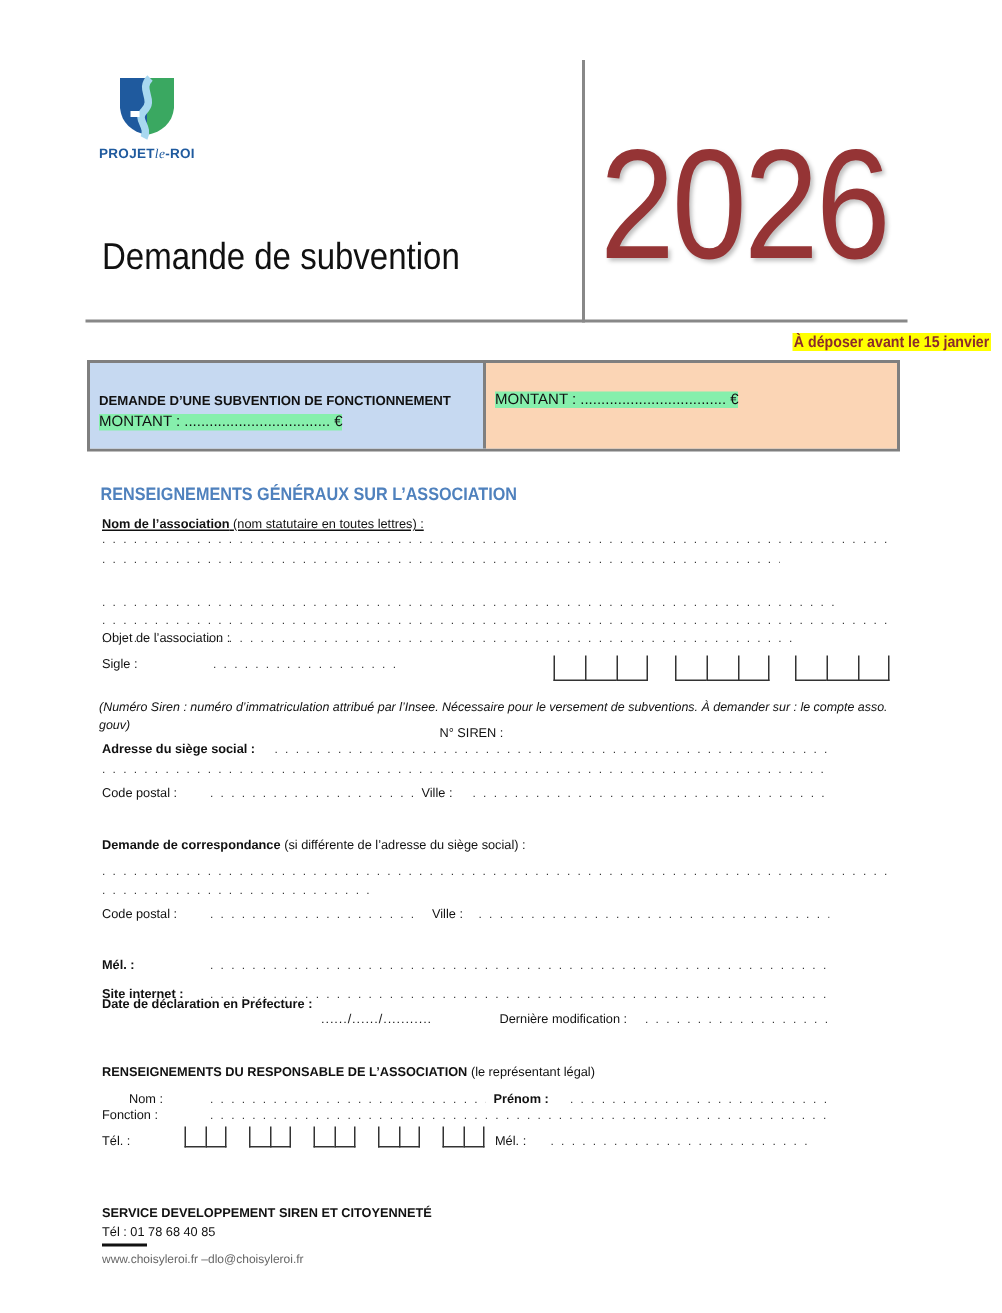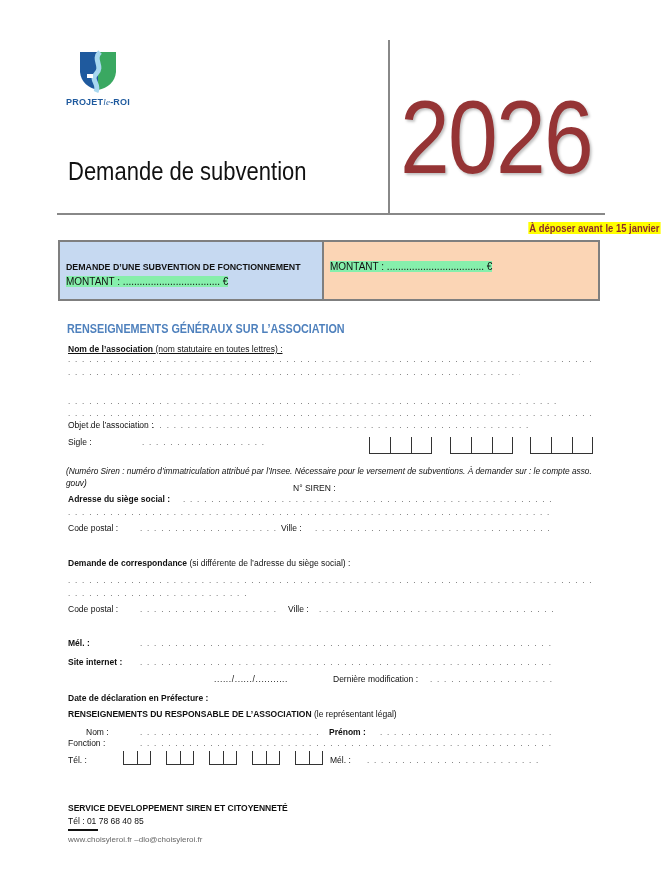--- a/index.html
+++ b/index.html
@@ -113,21 +113,21 @@
 <div class="abs dots" style="left:68px;top:589px;width:182px;">. . . . . . . . . . . . . . . . . . . . . . . . . . . . . . . . . . . . . . . . . . . . . . . . . . . . . . . . . . . . . . . . . . . . . . . . . . . . . . . . . . . . . . . . . . . . . . . . . . . . . . . . .</div>
 <div class="abs lbl" style="left:68px;top:604px;">Code postal :</div>
 <div class="abs dots" style="left:140px;top:605px;width:136px;">. . . . . . . . . . . . . . . . . . . . . . . . . . . . . . . . . . . . . . . . . . . . . . . . . . . . . . . . . . . . . . . . . . . . . . . . . . . . . . . . . . . . . . . . . . . . . . . . . . . . . . . . .</div>
 <div class="abs lbl" style="left:288px;top:604px;">Ville :</div>
 <div class="abs dots" style="left:319px;top:605px;width:234px;">. . . . . . . . . . . . . . . . . . . . . . . . . . . . . . . . . . . . . . . . . . . . . . . . . . . . . . . . . . . . . . . . . . . . . . . . . . . . . . . . . . . . . . . . . . . . . . . . . . . . . . . . .</div>
 
 <div class="abs lbl" style="left:68px;top:638px;"><b>Mél. :</b></div>
 <div class="abs dots" style="left:140px;top:639px;width:413px;">. . . . . . . . . . . . . . . . . . . . . . . . . . . . . . . . . . . . . . . . . . . . . . . . . . . . . . . . . . . . . . . . . . . . . . . . . . . . . . . . . . . . . . . . . . . . . . . . . . . . . . . . .</div>
 <div class="abs lbl" style="left:68px;top:657px;"><b>Site internet :</b></div>
 <div class="abs dots" style="left:140px;top:658px;width:413px;">. . . . . . . . . . . . . . . . . . . . . . . . . . . . . . . . . . . . . . . . . . . . . . . . . . . . . . . . . . . . . . . . . . . . . . . . . . . . . . . . . . . . . . . . . . . . . . . . . . . . . . . . .</div>
-<div class="abs lbl" style="left:68px;top:693px;"><b>Date de déclaration en Préfecture :</b></div>
+<div class="abs lbl" style="left:68px;top:664px;"><b>Date de déclaration en Préfecture :</b></div>
 <div class="abs lbl" style="left:214px;top:674px;letter-spacing:0.6px;">....../....../...........</div>
 <div class="abs lbl" style="left:333px;top:674px;">Dernière modification :</div>
 <div class="abs dots" style="left:430px;top:675px;width:123px;">. . . . . . . . . . . . . . . . . . . . . . . . . . . . . . . . . . . . . . . . . . . . . . . . . . . . . . . . . . . . . . . . . . . . . . . . . . . . . . . . . . . . . . . . . . . . . . . . . . . . . . . . .</div>
 
 <div class="abs lbl" style="left:68px;top:709px;"><b>RENSEIGNEMENTS DU RESPONSABLE DE L’ASSOCIATION</b> <span>(le représentant légal)</span></div>
 <div class="abs lbl" style="left:68px;top:727px;margin-left:18px;">Nom :</div>
 <div class="abs dots" style="left:140px;top:728px;width:184px;">. . . . . . . . . . . . . . . . . . . . . . . . . . . . . . . . . . . . . . . . . . . . . . . . . . . . . . . . . . . . . . . . . . . . . . . . . . . . . . . . . . . . . . . . . . . . . . . . . . . . . . . . .</div>
 <div class="abs lbl" style="left:329px;top:727px;"><b>Prénom :</b></div>
 <div class="abs dots" style="left:380px;top:728px;width:175px;">. . . . . . . . . . . . . . . . . . . . . . . . . . . . . . . . . . . . . . . . . . . . . . . . . . . . . . . . . . . . . . . . . . . . . . . . . . . . . . . . . . . . . . . . . . . . . . . . . . . . . . . . .</div>
 <div class="abs lbl" style="left:68px;top:738px;">Fonction :</div>

